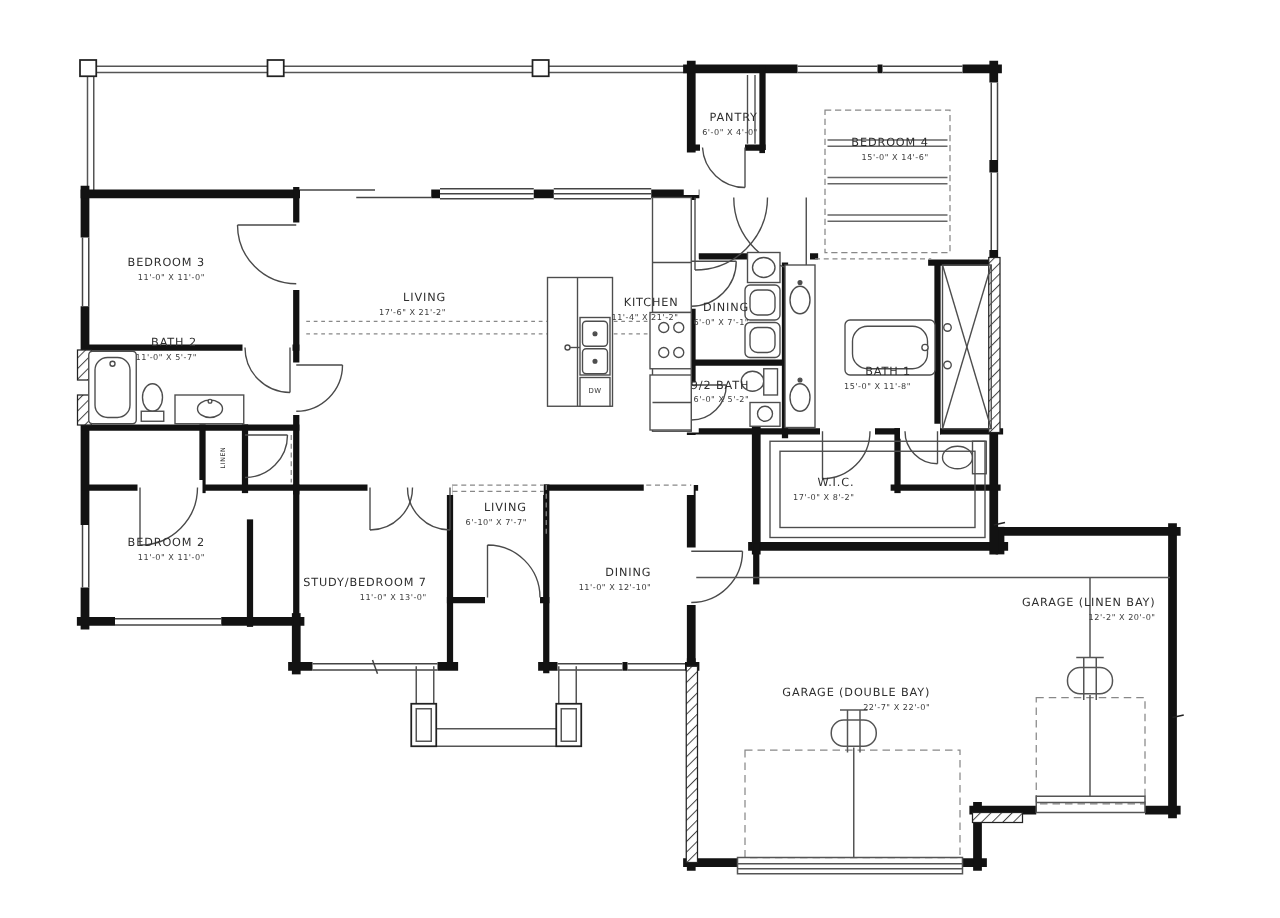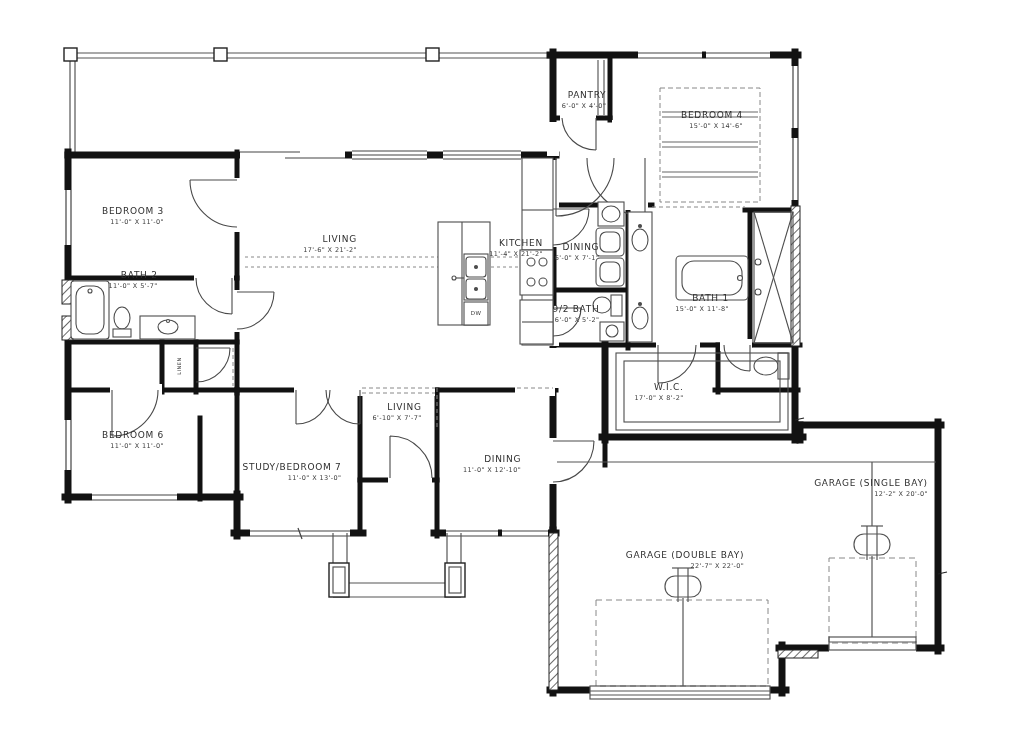--- a/index.html
+++ b/index.html
@@ -381,39 +381,39 @@
   </div>
   <div class="room-label" style="left:133px;top:216px">
     <span class="rname">BEDROOM 3</span>
     <span class="rdims">11'-0" X 11'-0"</span>
   </div>
   <div class="room-label" style="left:133px;top:280px">
     <span class="rname">BATH 2</span>
     <span class="rdims">11'-0" X 5'-7"</span>
   </div>
   <div class="room-label" style="left:133px;top:440px">
-    <span class="rname">BEDROOM 6</span>
+    <span class="rname">BEDROOM 2</span>
     <span class="rdims">11'-0" X 11'-0"</span>
   </div>
   <div class="room-label" style="left:292px;top:472px">
     <span class="rname">STUDY/BEDROOM 7</span>
     <span class="rdims">11'-0" X 13'-0"</span>
   </div>
   <div class="room-label" style="left:397px;top:412px">
     <span class="rname">LIVING</span>
     <span class="rdims">6'-10" X 7'-7"</span>
   </div>
   <div class="room-label" style="left:492px;top:464px">
     <span class="rname">DINING</span>
     <span class="rdims">11'-0" X 12'-10"</span>
   </div>
   <div class="room-label" style="left:685px;top:560px">
     <span class="rname">GARAGE (DOUBLE BAY)</span>
     <span class="rdims">22'-7" X 22'-0"</span>
   </div>
   <div class="room-label" style="left:871px;top:488px">
-    <span class="rname">GARAGE (SINGLE BAY)</span>
+    <span class="rname">GARAGE (LINEN BAY)</span>
     <span class="rdims">12'-2" X 20'-0"</span>
   </div>
   <div class="label-vert" style="left:179px;top:366px">LINEN</div>
   <div class="label-tiny" style="left:476px;top:313px">DW</div>
 
 </div>
 
 </body></html>

